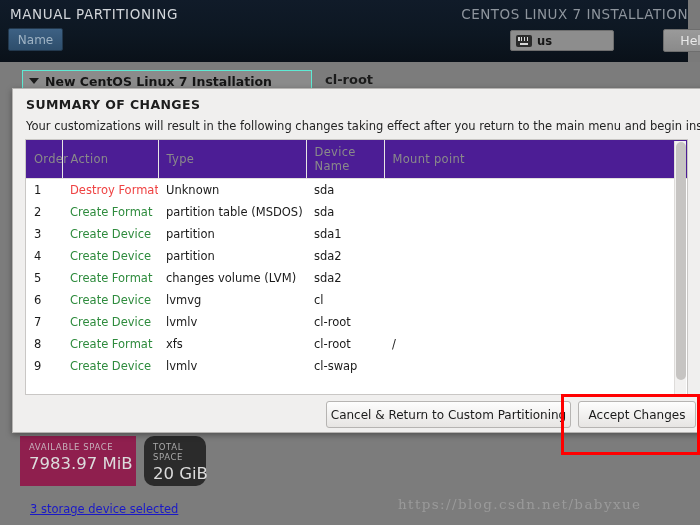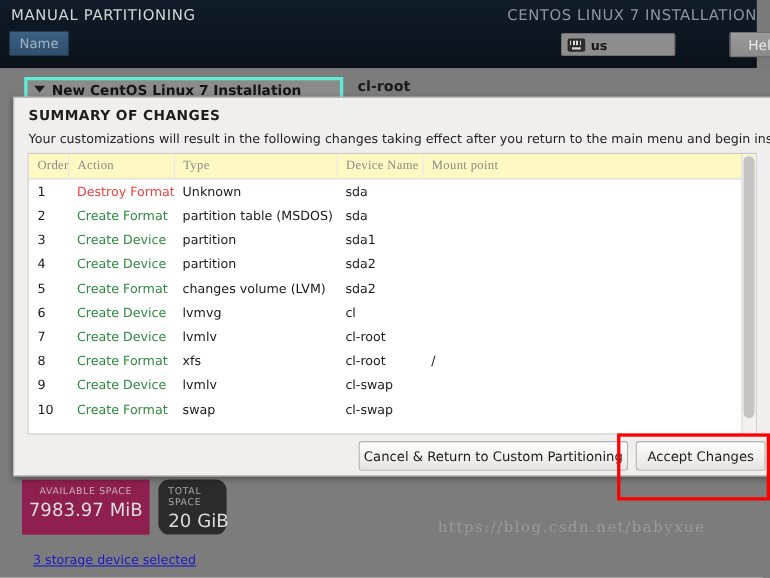--- a/index.html
+++ b/index.html
@@ -70,21 +70,21 @@
     cursor: pointer;
   }
 
   
   .body-area {
     position: absolute; left: 0; top: 62px; width: 700px; height: 463px;
     background: #7c7c7c;
   }
   .page-accordion {
     position: absolute; left: 22px; top: 8px; width: 290px; height: 22px;
-    background: #8b8b8b; border: 3px solid #5eead4;
+    background: #8b8b8b; border: 1px solid #5eead4;
     display: flex; align-items: center; padding-left: 6px; gap: 6px;
     overflow: hidden;
   }
   .tri-down {
     width: 0; height: 0; border-left: 5px solid transparent;
     border-right: 5px solid transparent; border-top: 6px solid #1b1b1b;
   }
   .accordion-label {
     font-size: 12.5px; font-weight: bold; color: #151515; white-space: nowrap;
   }
@@ -97,37 +97,37 @@
     border: 1px solid #5e5e5e; border-left: none; border-radius: 0 3px 3px 0;
     background: #8a8a8a;
   }
 
   
   .space-row { position: absolute; left: 20px; top: 374px; display: flex; gap: 8px; }
   .space-box {
     width: 116px; height: 50px; padding: 6px 9px 0 9px;
     display: flex; flex-direction: column; justify-content: flex-start;
   }
-  .space-box.avail { background: #8f1f4e; width: 116px; align-items: center; }
+  .space-box.avail { background: #8f1f4e; width: 116px; }
   .space-box.total { background: #2b2b2b; width: 62px; border-radius: 10px; }
   .space-cap {
     font-size: 8.5px; letter-spacing: .6px; color: #c6b0bb; margin-bottom: 2px;
   }
   .space-box.total .space-cap { color: #a8a8a8; }
   .space-val { font-size: 16.5px; color: #dcdcdc; white-space: nowrap; }
 
   .storage-link {
     position: absolute; left: 30px; top: 440px;
     font-size: 11.5px; color: #1a19c7; text-decoration: underline;
     cursor: pointer;
   }
 
   
   .watermark {
-    position: absolute; left: 398px; top: 472px;
+    position: absolute; left: 398px; top: 496px;
     font-family: "DejaVu Serif", "Liberation Serif", serif;
     font-size: 13.5px; letter-spacing: 1.4px;
     color: #9a9a9a; white-space: nowrap; pointer-events: none;
   }
 
   
   .dialog {
     position: absolute; left: 12px; top: 88px;
     width: 700px; height: 345px;
     background: #f0efee;
@@ -148,22 +148,21 @@
     background: #ffffff; border: 1px solid #c9c7c5;
     overflow: hidden;
   }
   table.changes { width: 100%; border-collapse: collapse; table-layout: fixed; }
   table.changes th {
     text-align: left; font-weight: normal;
     font-size: 11.5px; color: #8a8a8a; letter-spacing: .3px;
     padding: 5px 0 5px 8px; height: 22px;
     border-bottom: 1px solid #e2e0de;
     border-right: 1px solid #e8e6e4;
-    background: #fef9c3;
-    font-family: Liberation Serif, serif;
+    background: #4c1d95;
   }
   table.changes th:last-child { border-right: none; }
   table.changes td {
     font-size: 11.5px; color: #1a1a1a;
     padding: 0 0 0 8px; height: 22px;
     vertical-align: middle;
     white-space: nowrap; overflow: hidden;
   }
   td.act-destroy { color: #ef4242; }
   td.act-create  { color: #2e8b3d; }
@@ -329,27 +328,20 @@
               <td>cl-root</td>
               <td>/</td>
             </tr>
             <tr>
               <td>9</td>
               <td class="act-create" style="color: rgb(46, 139, 61);">Create Device</td>
               <td>lvmlv</td>
               <td>cl-swap</td>
               <td></td>
             </tr>
-            <tr>
-              <td>10</td>
-              <td class="act-create" style="color: rgb(46, 139, 61);">Create Format</td>
-              <td>swap</td>
-              <td>cl-swap</td>
-              <td></td>
-            </tr>
           </tbody>
       </table>
 
       <div class="vscroll">
         <div class="vthumb"></div>
       </div>
     </div>
 
     <div class="dlg-buttons">
       <div class="dbtn cancel">Cancel &amp; Return to Custom Partitioning</div>

